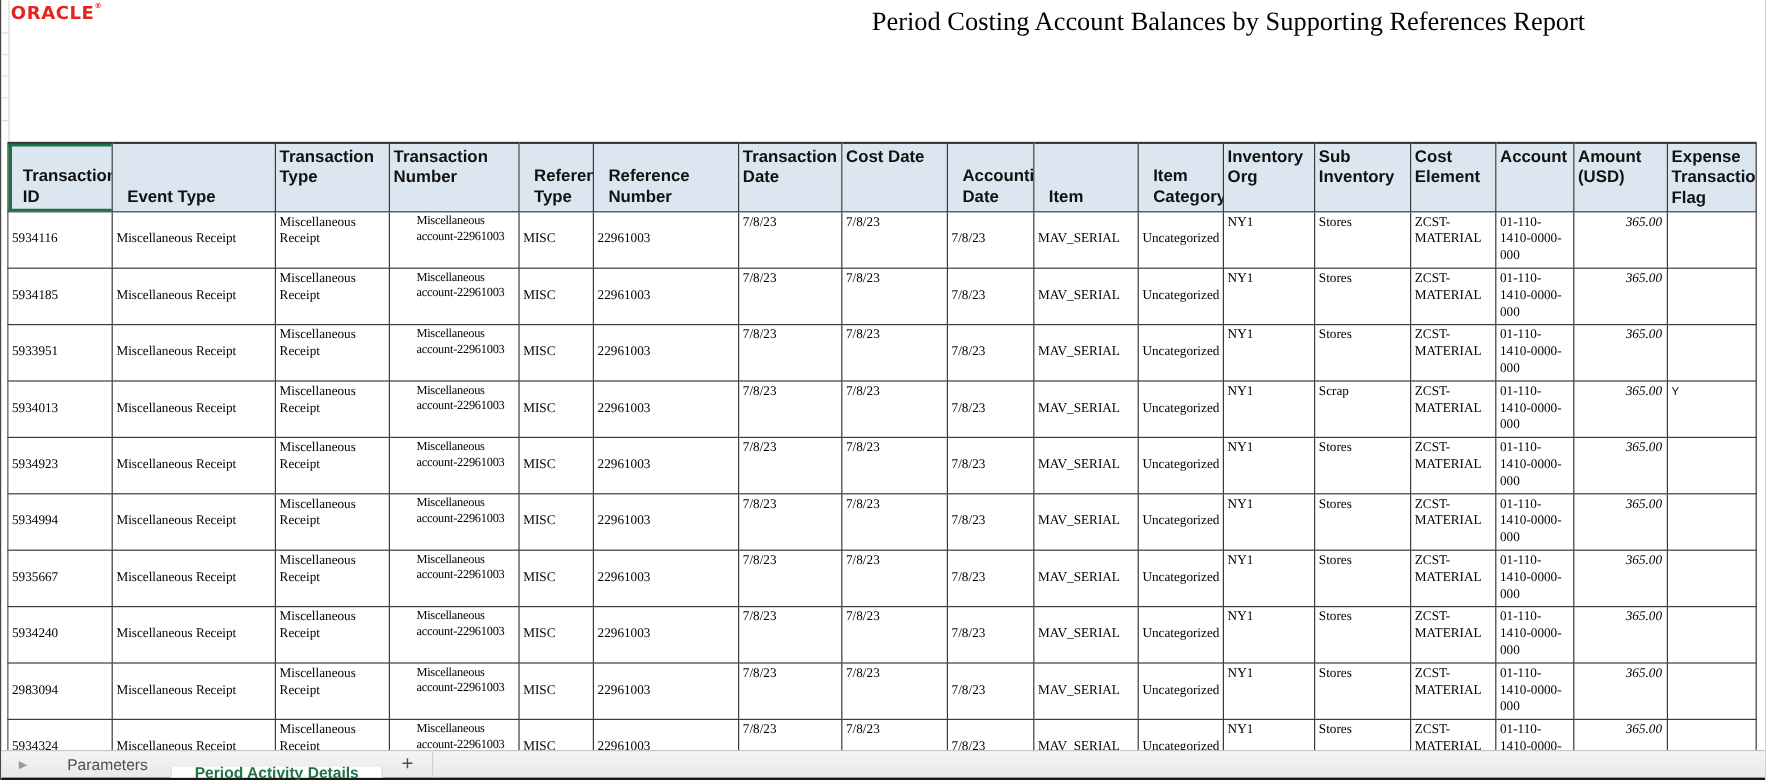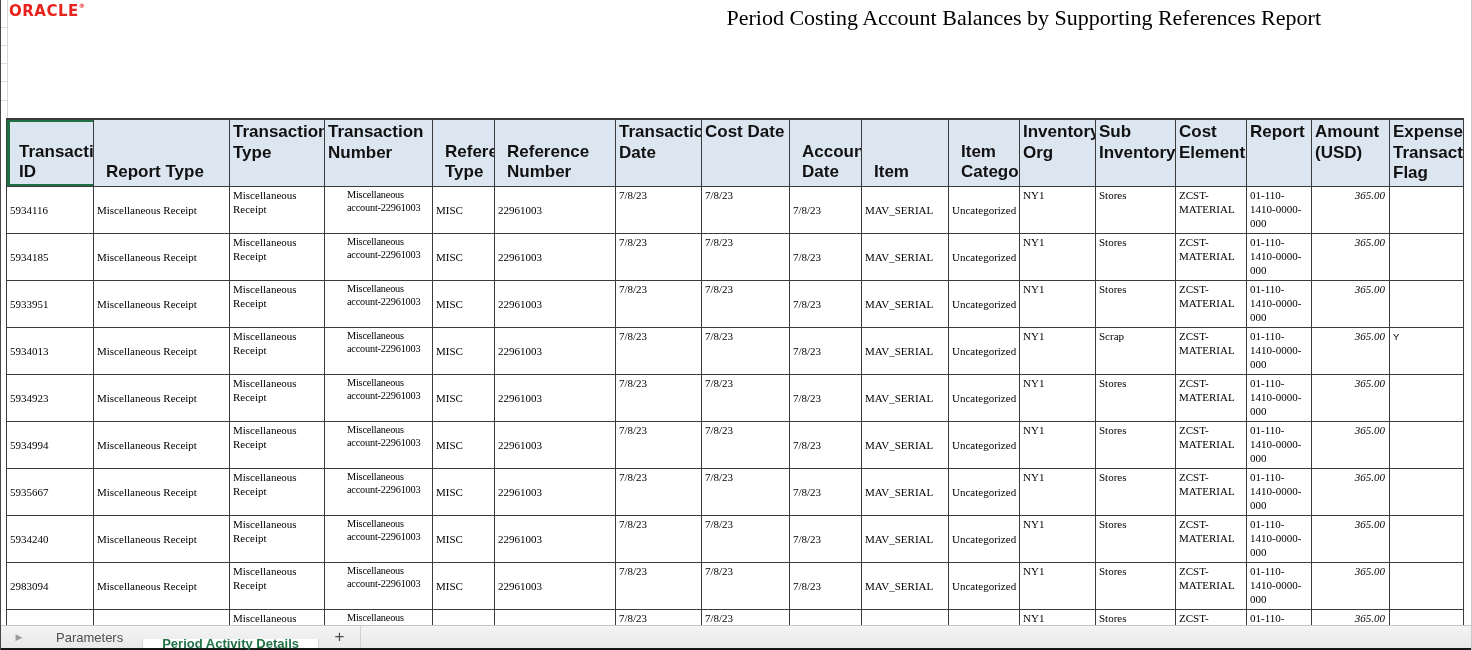--- a/index.html
+++ b/index.html
@@ -22,21 +22,21 @@
 
   .title{position:absolute;top:5px;left:0;width:1320px;text-align:right;
          font-family:"Liberation Serif","DejaVu Serif",serif;font-size:22px;color:#000;white-space:nowrap;}
 
   .grid-v{position:absolute;left:6px;top:0;width:1px;height:118px;background:#d9d9d9;}
   .grid-tick{position:absolute;left:0;width:6px;height:1px;background:#dedede;}
 
   .sheet{position:absolute;left:5px;top:118px;width:1460px;height:507px;overflow:hidden;}
   table{border-collapse:collapse;table-layout:fixed;width:1457px;}
   th,td{border:1px solid var(--grid-border);overflow:hidden;}
-  thead th{background:var(--header-bg);font-size:17px;line-height:1.22;font-weight:bold;
+  thead th{background:var(--header-bg);font-size:14px;line-height:1.22;font-weight:bold;
            text-align:left;padding:2px 3px;border-top-width:2px;color:#111;}
   td{font-family:"Liberation Serif","DejaVu Serif",serif;font-size:11px;line-height:1.28;
      padding:1px 3px;color:#000;}
   thead tr{height:57px;}
   tbody tr{height:47px;}
   .v-top{vertical-align:top;}
   .v-mid{vertical-align:middle;}
   .v-bot{vertical-align:bottom;padding-left:12px;}
   th.v-bot{padding-bottom:3px;}
   .h-right{text-align:right;padding-right:4px;font-style:italic;}
@@ -91,34 +91,34 @@
           <col style="width: 76px;">
           <col style="width: 80px;">
           <col style="width: 71px;">
           <col style="width: 65px;">
           <col style="width: 78px;">
           <col style="width: 74px;">
         </colgroup>
       <thead>
           <tr>
             <th class="v-bot sel">Transaction ID</th>
-            <th class="v-bot">Report Type</th>
+            <th class="v-bot">Event Type</th>
             <th class="v-top">Transaction Type</th>
             <th class="v-top">Transaction Number</th>
             <th class="v-bot">Reference Type</th>
             <th class="v-bot">Reference Number</th>
             <th class="v-top">Transaction Date</th>
             <th class="v-top">Cost Date</th>
             <th class="v-bot">Accounting Date</th>
             <th class="v-bot">Item</th>
             <th class="v-bot">Item Category</th>
             <th class="v-top">Inventory Org</th>
             <th class="v-top">Sub Inventory</th>
             <th class="v-top">Cost Element</th>
-            <th class="v-top">Report</th>
+            <th class="v-top">Account</th>
             <th class="v-top">Amount (USD)</th>
             <th class="v-top">Expense Transaction Flag</th>
           </tr>
         </thead>
       <tbody>
           <tr>
             <td class="v-mid c-transaction_id">5934116</td>
             <td class="v-mid c-event_type">Miscellaneous Receipt</td>
             <td class="v-top c-transaction_type">Miscellaneous Receipt</td>
             <td class="v-top c-transaction_number">Miscellaneous account-22961003</td>

